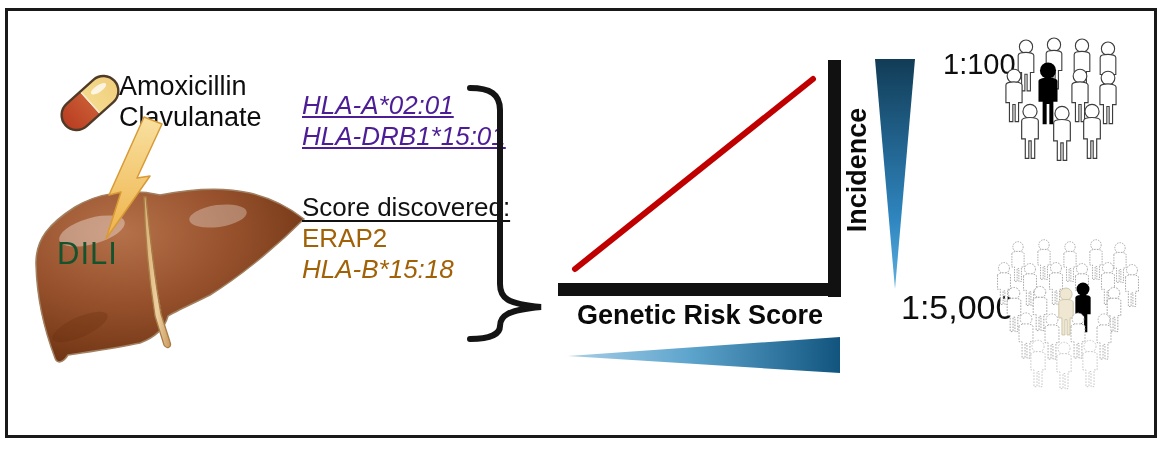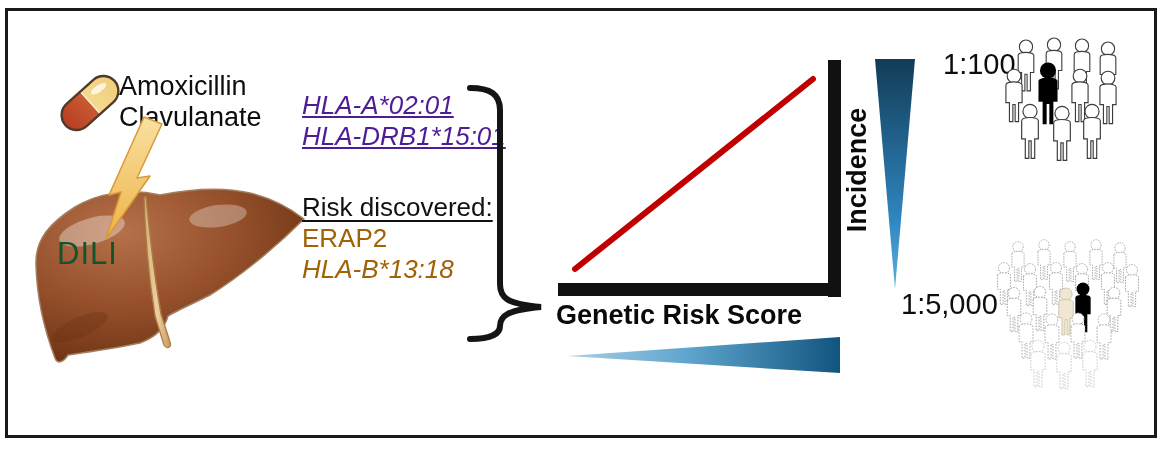--- a/index.html
+++ b/index.html
@@ -9,25 +9,25 @@
          border:3px solid #191919;box-sizing:border-box;}
   .abs{position:absolute;}
   .drug-label{left:119px;top:71px;font-size:27px;line-height:31px;color:#0d0d0d;}
   .dili{left:57px;top:236px;font-size:31px;color:#14532d;letter-spacing:1px;}
   .risk-block{left:302px;top:90px;font-size:26px;line-height:31px;}
   .risk-heading{color:#111;text-decoration:underline;text-underline-offset:4px;}
   .risk-heading.second{margin-top:40px;}
   .red{color:#4c1d95;text-decoration:underline;}
   .orange{color:#a16207;}
   .it{font-style:italic;}
-  .xlabel{left:556px;top:300px;width:288px;text-align:left;font-size:27px;font-weight:bold;color:#0a0a0a;}
+  .xlabel{left:556px;top:300px;width:288px;text-align:center;font-size:27px;font-weight:bold;color:#0a0a0a;}
   .ylabel{left:857px;top:170px;transform:translate(-50%,-50%) rotate(-90deg);
           font-size:27px;font-weight:bold;color:#0a0a0a;white-space:nowrap;}
   .ratio-top{left:943px;top:48px;font-size:29px;color:#0d0d0d;text-align:right;}
-  .ratio-bottom{left:901px;top:288px;font-size:29px;color:#0d0d0d;}
+  .ratio-bottom{left:901px;top:288px;font-size:34px;color:#0d0d0d;}
   .journal{left:893px;top:388px;font-family:"Liberation Serif",serif;font-size:35px;color:#1f1f1f;}
   svg{display:block;}
 </style>
 </head>
 <body>
 
 <div id="stage">
 
   <div class="frame"></div>
 
@@ -94,23 +94,23 @@
     </g>
 
     <path d="M 124,2 L 142,9 L 117,63 L 130,61 L 86,124 L 101,77 L 89,80 Z" fill="url(#boltg)" stroke="#d89a36" stroke-width="1.5" stroke-linejoin="round"></path>
   </svg>
 
   <div class="abs dili">DILI</div>
 
   <div class="abs risk-block">
     <div class="red it">HLA-A*02:01</div>
     <div class="red it">HLA-DRB1*15:01</div>
-    <div class="risk-heading second">Risk discovered:</div>
+    <div class="risk-heading second">Score discovered:</div>
     <div class="orange">ERAP2</div>
-    <div class="orange it">HLA-B*13:18</div>
+    <div class="orange it">HLA-B*15:18</div>
   </div>
 
   <svg class="abs" style="left:455px;top:78px;" width="95" height="270" viewBox="0 0 95 270">
     <path d="M 15,10 C 35,10 45,16 45,32
              L 45,206 C 45,220 52,226 86,229
              C 52,232 45,238 45,248
              C 45,256 35,261 15,261" fill="none" stroke="#141414" stroke-width="6" stroke-linecap="round"></path>
   </svg>
 
   <svg class="abs" style="left:550px;top:55px;" width="300" height="245" viewBox="0 0 300 245">

